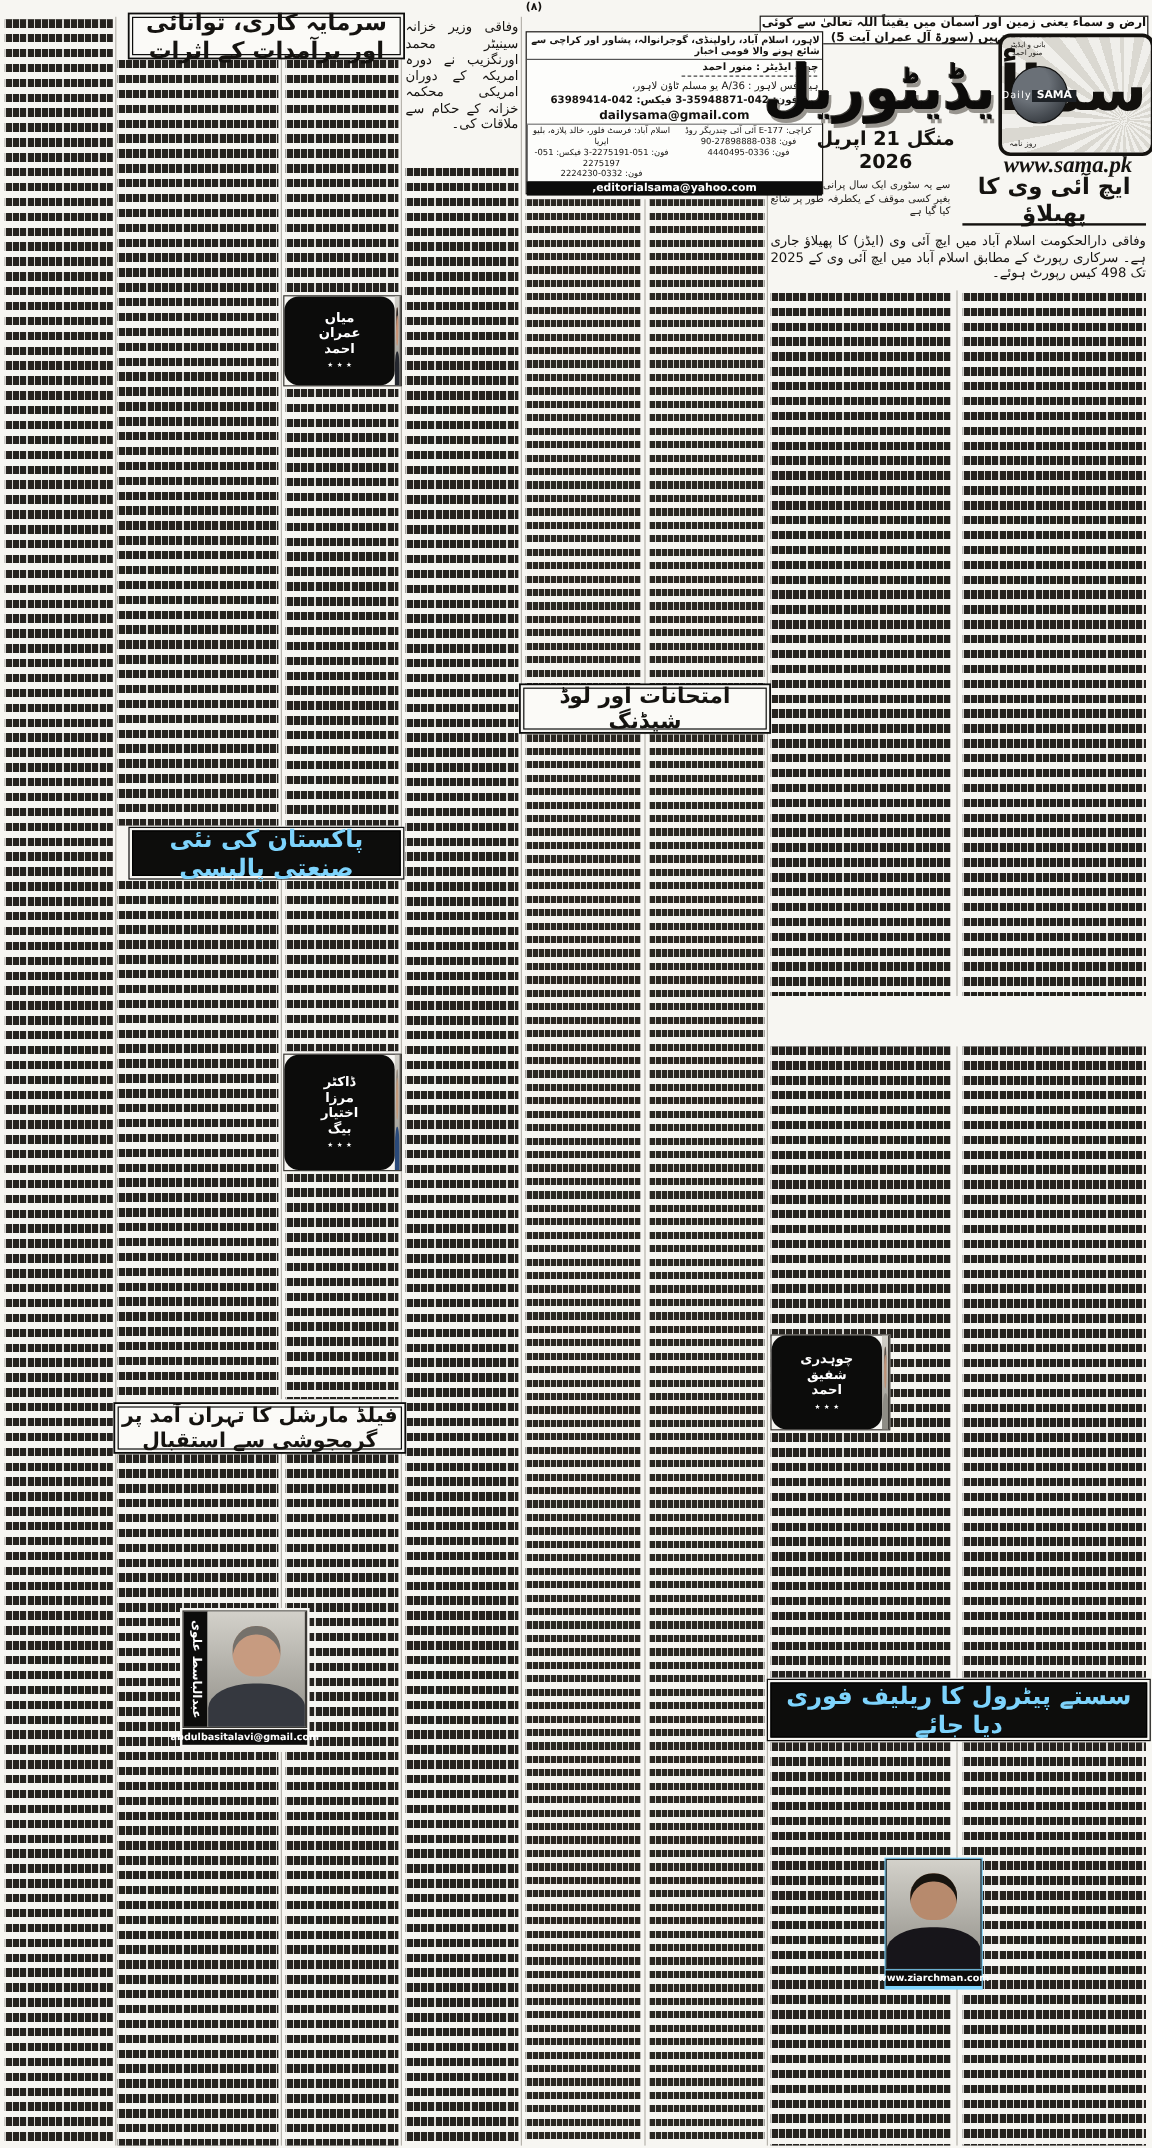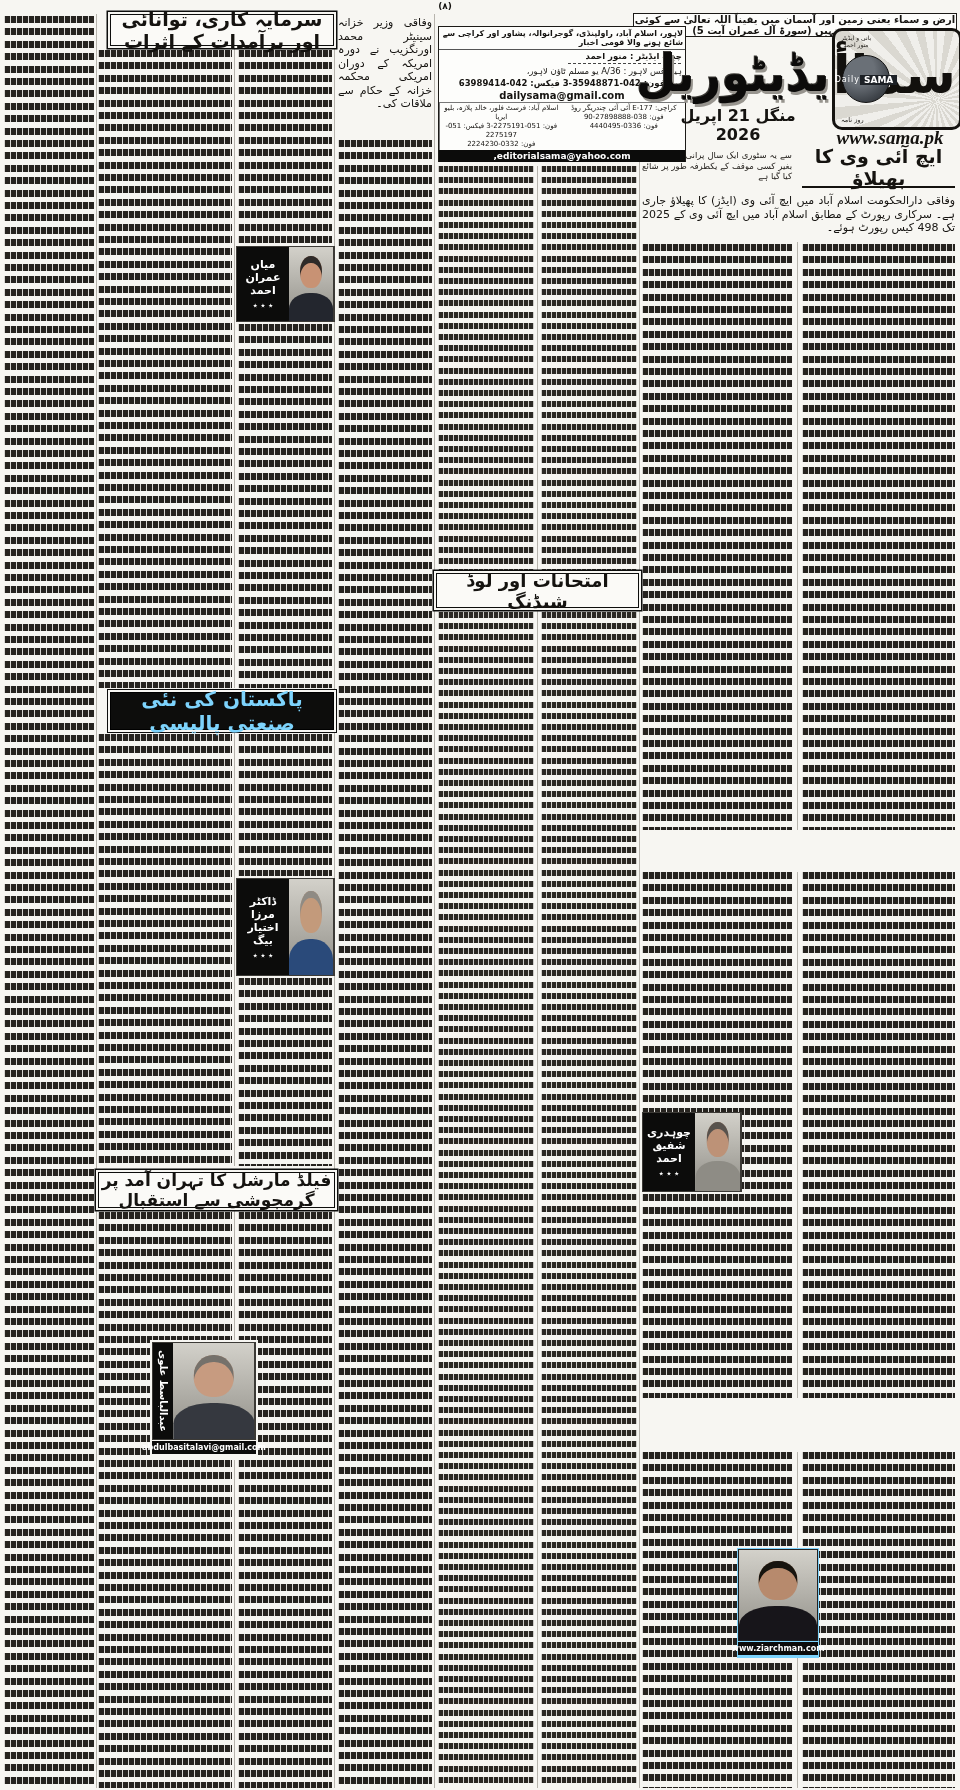--- a/index.html
+++ b/index.html
@@ -18,21 +18,21 @@
   .vrule{position:absolute;width:1px;background:#b7b4ad;z-index:0;}
   .boxhead{z-index:3;background:#fbfaf7;border:1.5px solid #0d0d0c;
            box-shadow:0 0 0 2px #f7f6f2,0 0 0 3.5px #0d0d0c;font-weight:bold;}
   .banner{z-index:3;background:#0d0d0c;color:#7dd3fc;border:1px solid #000;
           box-shadow:0 0 0 2px #f7f6f2,0 0 0 3px #0d0d0c;font-weight:bold;}
   .lead{z-index:2;font-size:11px;line-height:13.5px;text-align:justify;}
   .note{z-index:2;font-size:8.5px;line-height:10.5px;text-align:justify;color:#24211d;}
   
   .authors{z-index:4;display:flex;background:#f7f6f2;border:1px solid #3c3a36;}
   .plate{background:#0c0c0b;color:#fff;display:flex;flex-direction:column;align-items:center;
-         justify-content:center;gap:3px;flex:0 0 52px;padding:0;}
+         justify-content:center;gap:3px;flex:0 0 52px;padding:20px;border-radius:12px;}
   .plate .nm{font-size:11px;font-weight:bold;text-align:center;line-height:13px;}
   .plate .st{font-size:9px;letter-spacing:3px;}
   .portrait{position:relative;flex:1;overflow:hidden;border-right:1px solid #3c3a36;
             background:linear-gradient(180deg,#d3d1ca 0%,#908e87 100%);}
   .portrait::before{content:"";position:absolute;left:50%;top:12%;width:50%;height:44%;
             transform:translateX(-50%);border-radius:48% 48% 44% 44%;
             background:var(--skin,#c59a7c);box-shadow:inset 0 7px 0 0 var(--hair,#38322f);}
   .portrait::after{content:"";position:absolute;left:50%;bottom:-8%;width:100%;height:46%;
             transform:translateX(-50%);border-radius:46% 46% 0 0;background:var(--coat,#2b2f3a);}
   .vplate{flex:0 0 20px;background:#0c0c0b;color:#fff;writing-mode:vertical-rl;
@@ -180,20 +180,21 @@
   <div class="abs sim" style="left:642px;top:872px;width:150px;height:526px;"></div>
   <div class="abs sim" style="left:802px;top:872px;width:153px;height:526px;"></div>
   <div class="abs authors" style="left:642px;top:1112px;width:98px;height:78px;">
     <div class="plate rtl">
       <span class="nm">چوہدری شفیق احمد</span>
       <span class="st">٭ ٭ ٭</span>
     </div>
     <div class="portrait" style="--skin:#bd9277;--hair:#57524d;--coat:#8e8c85;"></div>
   </div>
 
+  <div class="abs ctr banner rtl" style="left:642px;top:1402px;width:312px;height:44px;font-size:20px;">سستے پیٹرول کا ریلیف فوری دیا جائے</div>
   <div class="abs sim" style="left:642px;top:1452px;width:150px;height:336px;"></div>
   <div class="abs sim" style="left:802px;top:1452px;width:153px;height:336px;"></div>
   <div class="abs" style="left:737px;top:1548px;width:80px;height:108px;z-index:4;background:#7dd3fc;padding:1px;">
     <div class="portrait" style="height:90px;border:1px solid #222;--skin:#b78a6d;--hair:#17140f;--coat:#17151a;"></div>
     <div class="barlink ctr" style="height:13px;margin-top:1px;">www.ziarchman.com</div>
   </div>
 
 </div>
 
 </body></html>

